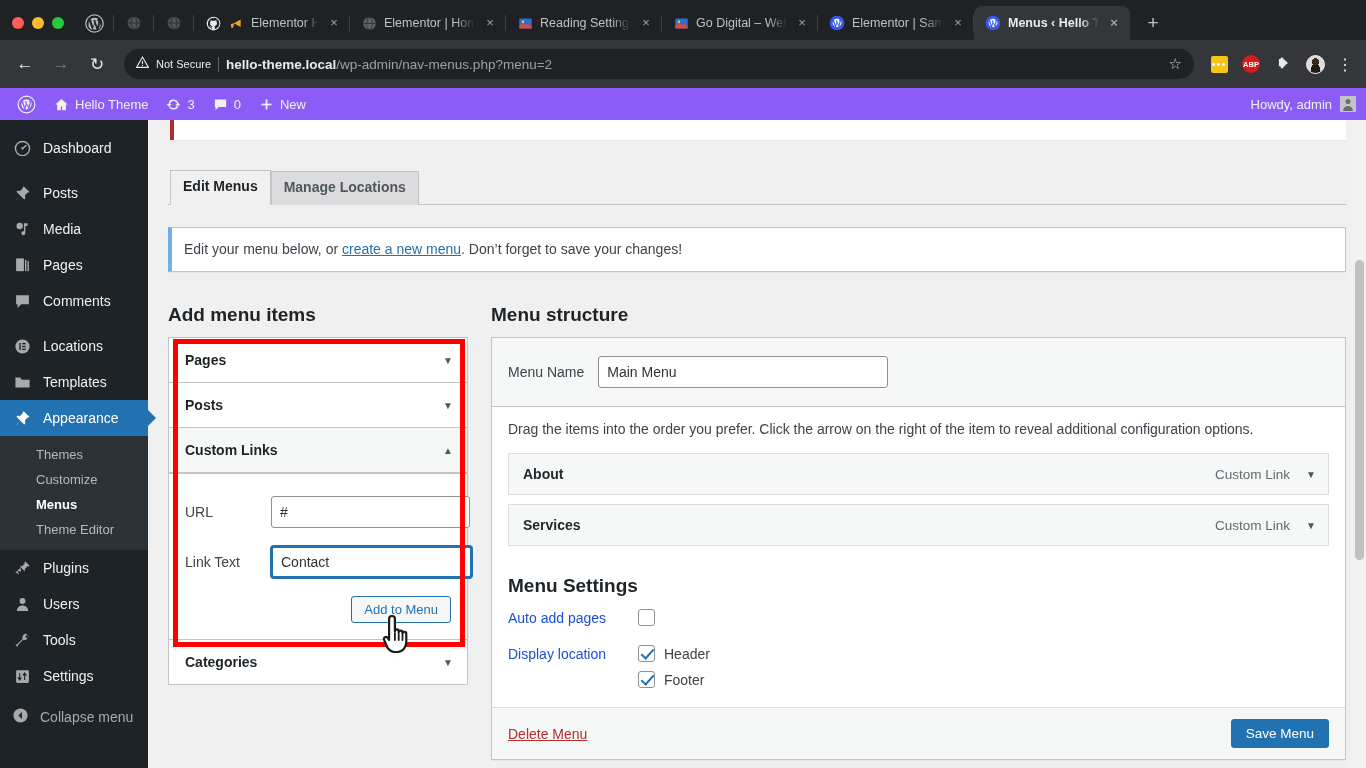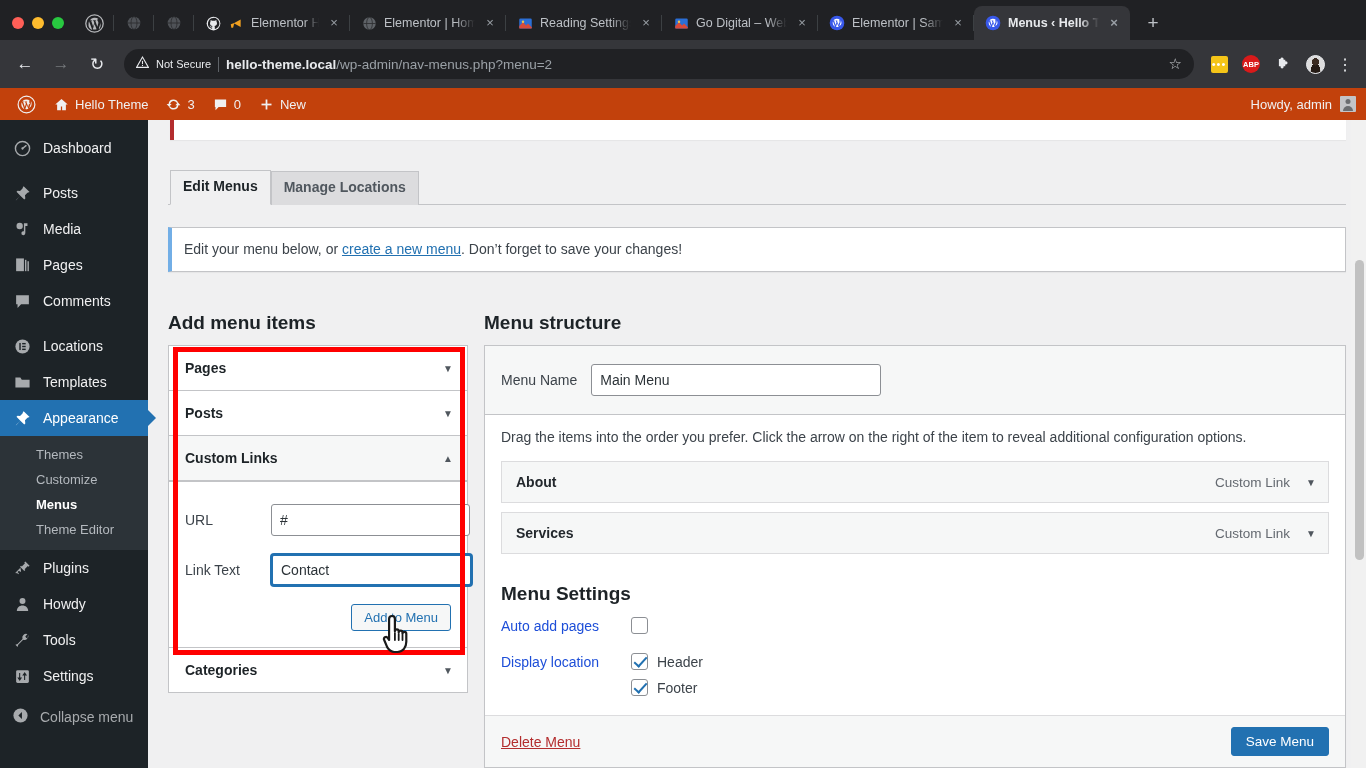--- a/index.html
+++ b/index.html
@@ -81,21 +81,21 @@
   .ext-avatar { width:19px; height:19px; border-radius:50%; background:#ddd;
                 background-image: radial-gradient(circle at 50% 34%, #3a2a20 0 26%, transparent 27%),
                                   radial-gradient(ellipse at 50% 100%, #241a14 0 42%, transparent 43%);
                 border:1.5px solid #e8eaed; }
   .kebab { color:#e8eaed; font-size:16px; width:26px; text-align:center; letter-spacing:0; }
 
   
   .wp { position:absolute; top:88px; left:0; width:1366px; height:680px; background:#f0f0f1; overflow:hidden; }
 
   .adminbar {
-    height:32px; background:#c2410c; color:#f0f0f1; display:flex; align-items:center;
+    height:32px; background:#8b5cf6; color:#f0f0f1; display:flex; align-items:center;
     font-size:13px; padding-left:8px;
   }
   .ab-item { display:flex; align-items:center; gap:6px; padding:0 9px; height:32px; color:#f0f0f1; }
   .ab-right { margin-left:auto; display:flex; align-items:center; gap:8px; padding-right:10px;text-align:right; }
   .ab-avatar { width:16px; height:16px; background:#c3c4c7; border-radius:1px; position:relative; }
   .ab-avatar:before { content:""; position:absolute; left:50%; top:3px; transform:translateX(-50%);
                       width:5px; height:5px; border-radius:50%; background:#6a6c6f; }
   .ab-avatar:after { content:""; position:absolute; left:50%; bottom:1px; transform:translateX(-50%);
                      width:10px; height:5px; border-radius:5px 5px 0 0; background:#6a6c6f; }
 
@@ -140,21 +140,21 @@
   }
   .nav-tab.active { background:#f0f0f1; color:#1d2327; border-bottom:1px solid #f0f0f1; }
 
   .notice {
     margin-top:22px; background:#fff; border:1px solid #c3c4c7; border-left:4px solid #72aee6;
     padding:11px 12px; font-size:14px; color:#3c434a; line-height:1.5;
     box-shadow:0 1px 1px rgba(0,0,0,.04);
   }
   .notice a { color:#2271b1; text-decoration:underline; }
 
-  .cols { display:flex; gap:16px; margin-top:40px; align-items:flex-start; }
+  .cols { display:flex; gap:23px; margin-top:32px; align-items:flex-start; }
   .col-left { width:300px; flex:none; position:relative; }
   .col-right { flex:1; min-width:0; }
 
   .col-title { font-size:19px; font-weight:600; color:#1d2327; margin-bottom:11px; }
 
   .redbox {
     position:absolute; left:5px; top:35px; width:292px; height:308px;
     border:5px solid #ff0000; z-index:5; pointer-events:none;
   }
 
@@ -513,21 +513,21 @@
           </span>
           <span>Plugins</span>
         </div>
         <div class="menu-item">
           <span class="mi-ico">
             <svg width="17" height="17" viewBox="0 0 24 24">
                 <circle cx="12" cy="7" r="4.2" fill="currentColor"></circle>
                 <path d="M4 21c0-4.5 3.6-7.5 8-7.5s8 3 8 7.5z" fill="currentColor"></path>
               </svg>
           </span>
-          <span>Howdy</span>
+          <span>Users</span>
         </div>
         <div class="menu-item">
           <span class="mi-ico">
             <svg width="17" height="17" viewBox="0 0 24 24">
                 <path d="M20 4a5.5 5.5 0 0 1-7 7L6 18l-1 3-3-3 3-1 7-7a5.5 5.5 0 0 1 7-7l-3 3 1 2 2 1z" fill="currentColor"></path>
               </svg>
           </span>
           <span>Tools</span>
         </div>
         <div class="menu-item">

